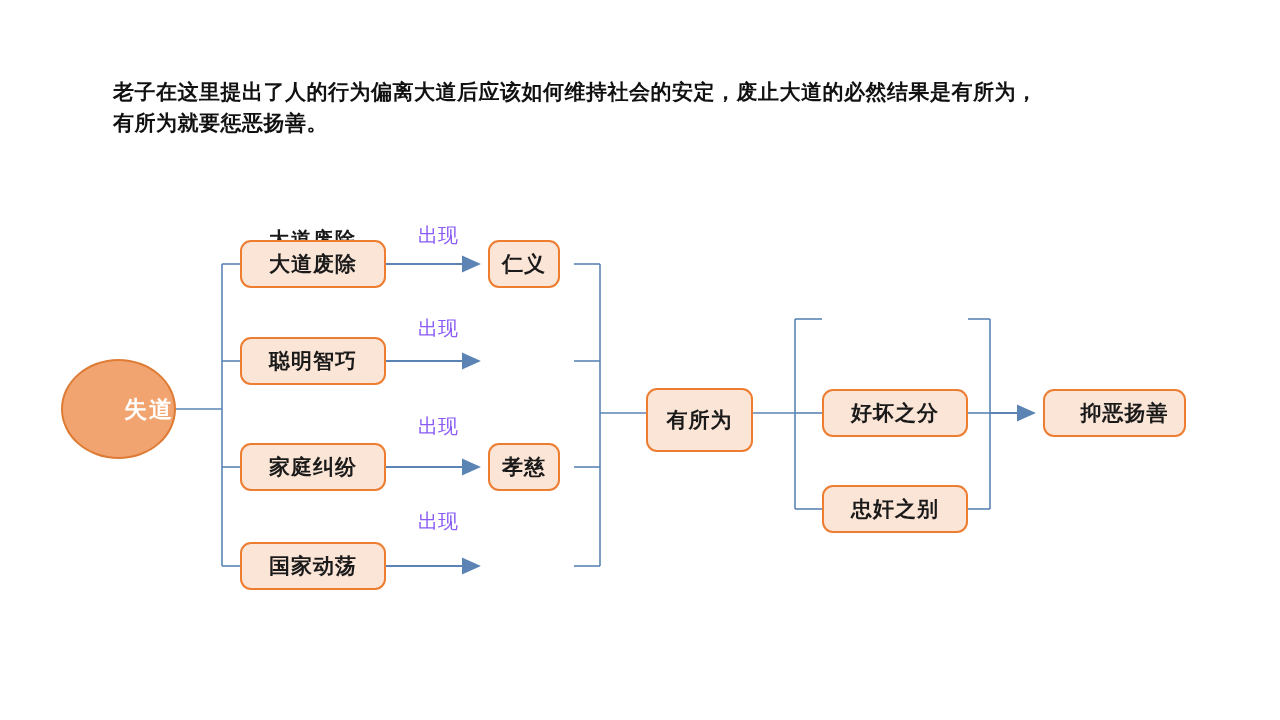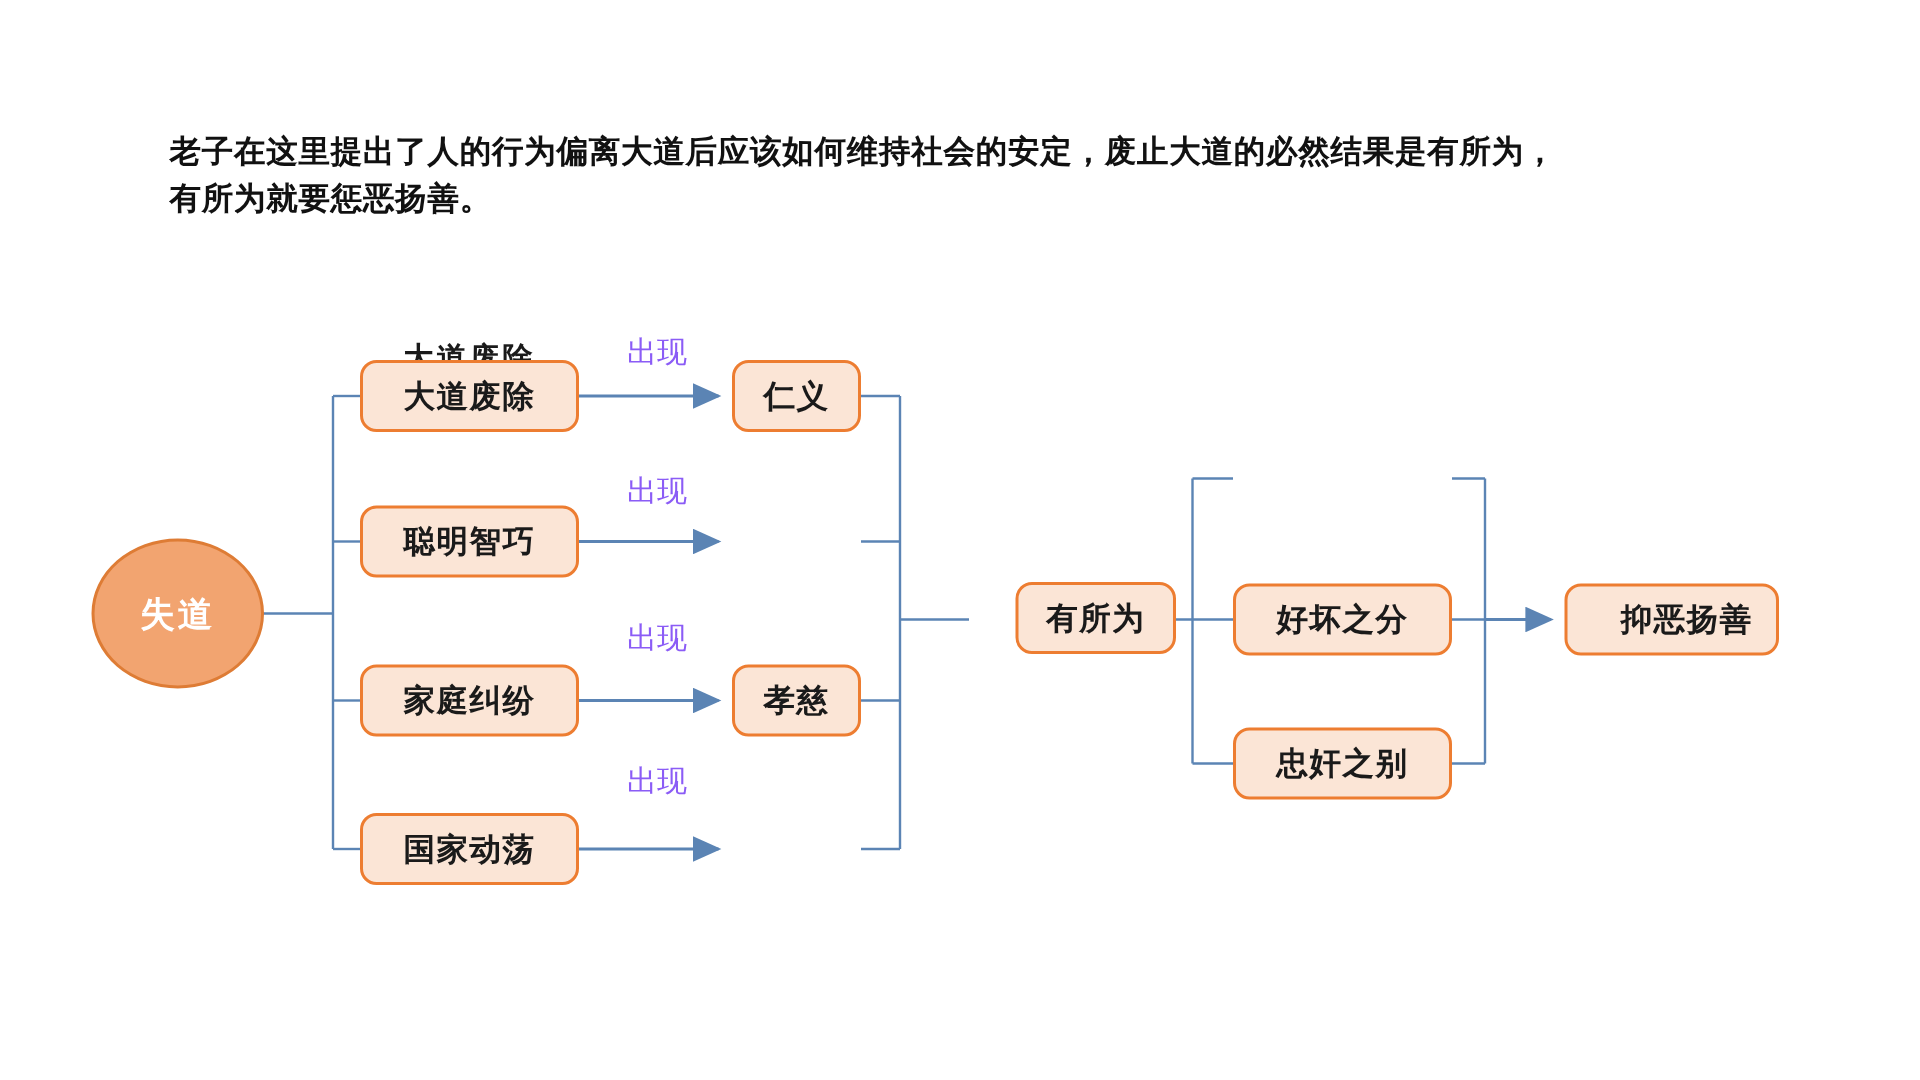--- a/index.html
+++ b/index.html
@@ -6,21 +6,20 @@
   body{
     width:1280px;height:720px;background:#ffffff;overflow:hidden;position:relative;
     font-family:"Liberation Sans","DejaVu Sans",sans-serif;
   }
   .page{position:absolute;inset:0;}
   
   .intro{
     position:absolute;left:113px;top:76px;width:1060px;
     font-size:21px;line-height:31px;font-weight:700;color:#111111;
     letter-spacing:0.5px;
-    margin-top:10px;
   }
   
   svg.connectors{position:absolute;left:0;top:0;z-index:1;}
   .ln{stroke:var(--line);stroke-width:1.6;fill:none;}
   .arrow{stroke:var(--line);stroke-width:1.9;fill:none;}
   #ah path{fill:var(--line);}
   
   .ghost{
     position:absolute;left:240px;top:229px;width:146px;z-index:2;
     text-align:center;font-size:20px;line-height:20px;font-weight:700;color:#1a1a1a;
@@ -28,36 +27,36 @@
   }
   
   .box{
     position:absolute;z-index:3;display:flex;align-items:center;justify-content:center;
     background:var(--box-fill);border:2px solid var(--box-border);border-radius:11px;
     font-size:21px;font-weight:700;color:var(--ink);box-sizing:border-box;
     letter-spacing:1px;
   }
   .cause{left:240px;width:146px;height:48px;}
   .r1{top:240px;} .r2{top:337px;} .r3{top:443px;} .r4{top:542px;}
-  .effect{left:488px;width:86px;height:48px;}
-  .middle{left:646px;top:388px;width:107px;height:48px;margin-left:31px;}
+  .effect{left:488px;width:72px;height:48px;}
+  .middle{left:646px;top:388px;width:107px;height:64px;}
   .dist{left:822px;width:146px;height:48px;}
   .d1{top:295px;} .d2{top:389px;} .d3{top:485px;}
   .result{left:1043px;top:389px;width:143px;height:48px;padding-left:20px;}
   
   .olabel{
     position:absolute;left:408px;width:60px;z-index:3;text-align:center;
     font-size:20px;line-height:24px;font-weight:400;color:#8b5cf6;
   }
   .o1{top:223px;} .o2{top:316px;} .o3{top:414px;} .o4{top:509px;}
   
   .ellipse{
     position:absolute;left:61px;top:359px;width:115px;height:100px;z-index:3;
     background:var(--ellipse-fill);border:2px solid var(--ellipse-border);
-    border-radius:50%;display:flex;align-items:center;justify-content:center;
+    border-radius:50%;display:flex;align-items:center;justify-content:flex-end;
     color:#ffffff;font-size:23px;font-weight:700;letter-spacing:2px;box-sizing:border-box;
   }
 </style>
 </head>
 <body>
 
 <div class="page">
 
   <div class="intro">
     <div>老子在这里提出了人的行为偏离大道后应该如何维持社会的安定，废止大道的必然结果是有所为，</div>

